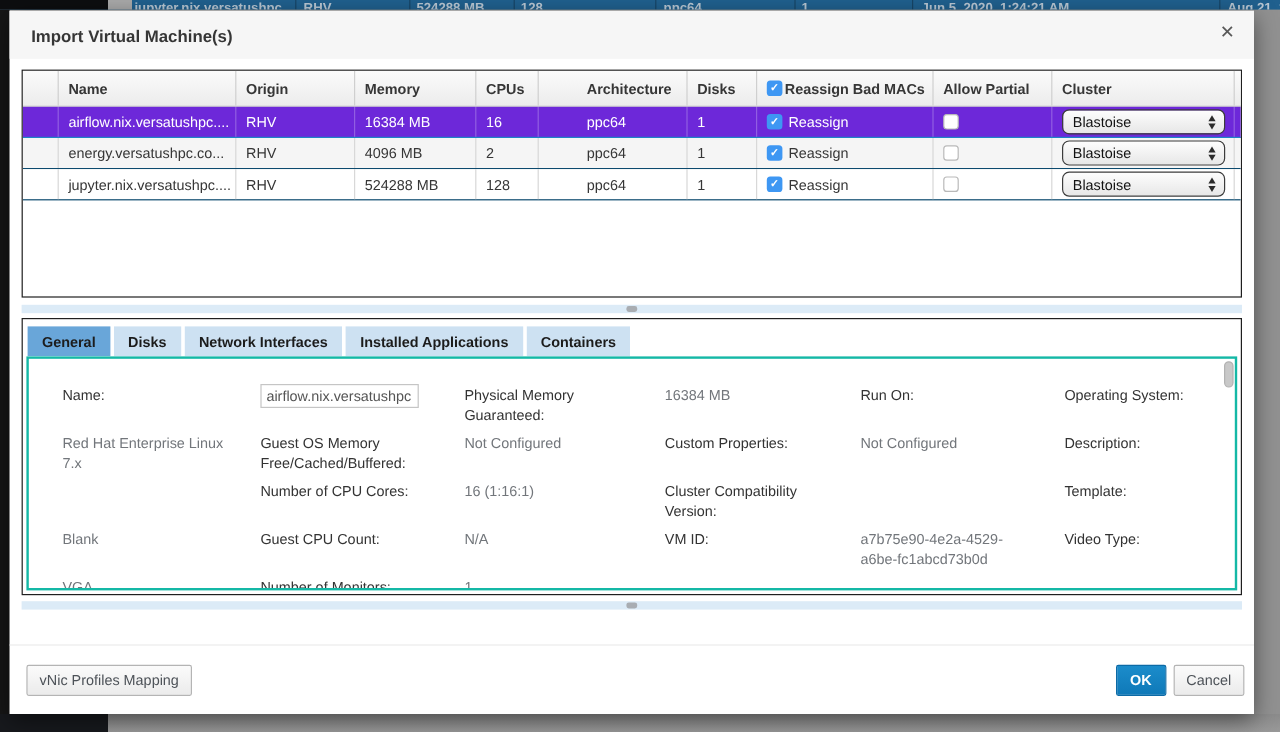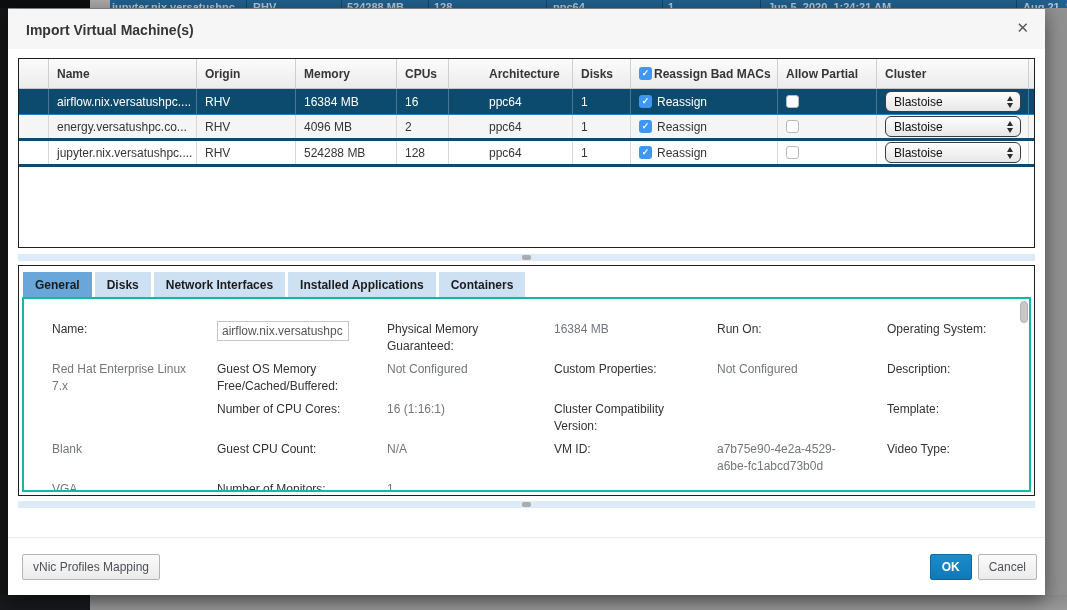--- a/index.html
+++ b/index.html
@@ -25,23 +25,23 @@
             box-shadow:0 5px 18px rgba(0,0,0,.5); }
   .dlg-header { position:relative; height:40px; background:#f6f6f6; }
   .dlg-title { position:absolute; left:18px; top:13px; font-size:14px; font-weight:bold; color:#363636; }
   .dlg-close { position:absolute; right:16px; top:11px; font-size:15px; color:#595959; cursor:pointer; line-height:1; }
 
   
   .table-panel { position:absolute; left:10px; top:49px; width:1017px; height:190px; border:1px solid #1f1f1f; background:#fff; overflow:hidden; }
   .thead, .trow { display:flex; width:100%; }
   .thead { height:30px; background:linear-gradient(#fbfbfb,#ececec); border-bottom:1px solid #c6c6c6; }
   .thead .c { font-weight:bold; color:#363636; display:flex; align-items:center; }
-  .trow { height:26px; border-bottom:3px solid #0c4a6e; background:#fff; }
+  .trow { height:26px; border-bottom:1px solid #0c4a6e; background:#fff; }
   .trow.striped { background:#f5f5f5; }
-  .trow.selected { background:#0c4a6e; border-bottom:1px solid #1e83c9; }
+  .trow.selected { background:#6d28d9; border-bottom:1px solid #1e83c9; }
   .trow.selected .c { color:#fff; border-right-color:rgba(255,255,255,.25); }
   .c { font-size:12px; color:#363636; padding:0 0 0 8px; display:flex; align-items:center; border-right:1px solid #d8d8d8; overflow:hidden; white-space:nowrap; flex:0 0 auto; }
   .thead .c { border-right:1px solid #cfcfcf; }
   .c0 { width:30px; padding-left:0; }
   .c1 { width:148px; } .c2 { width:99px; } .c3 { width:101px; } .c4 { width:52px; }
   .c5 { width:92px;margin-left:32px; } .c6 { width:58px; } .c7 { width:147px; } .c8 { width:99px; }
   .c9 { width:152px; } .c10 { flex:1 1 auto; border-right:none; }
 
   .cb { width:13px; height:13px; border-radius:3px; flex:0 0 13px; display:flex; align-items:center; justify-content:center; cursor:pointer; }
   .cb.checked { background:#3e97f3; }

